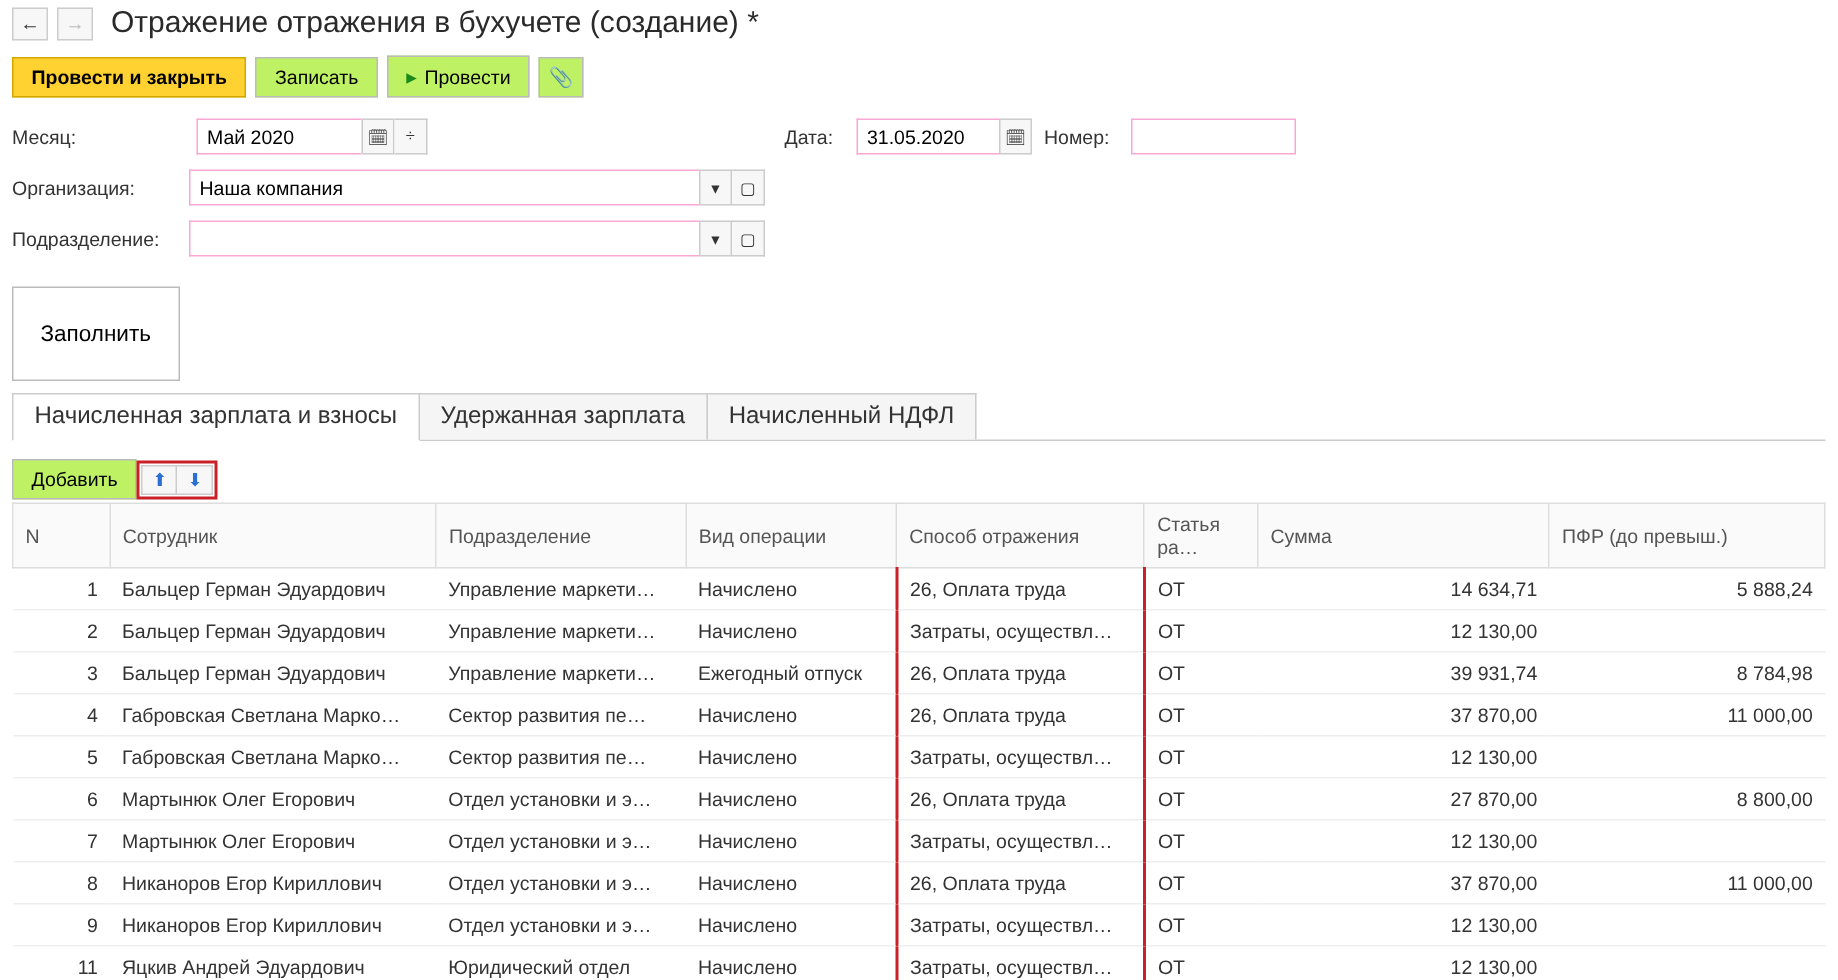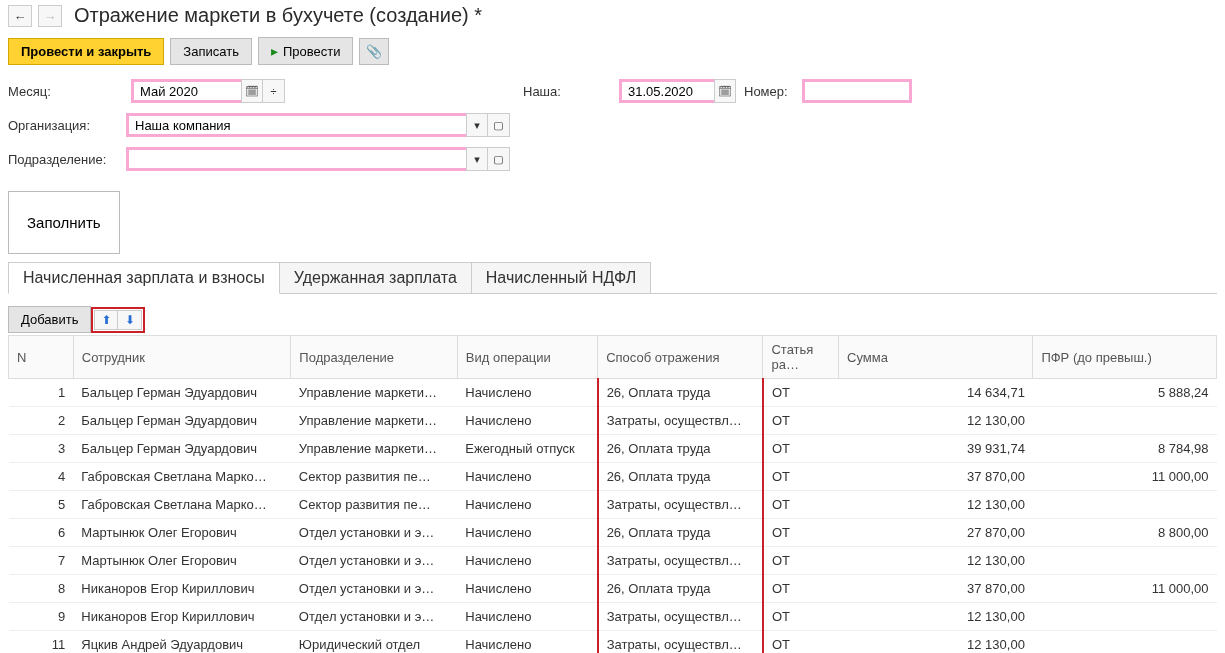--- a/index.html
+++ b/index.html
@@ -35,21 +35,21 @@
       margin-left: 6px;
     }
     .toolbar {
       display: flex;
       align-items: center;
       gap: 6px;
       margin-bottom: 14px;
     }
     .btn {
       border: 1px solid #bbb;
-      background: #e5e5e5;
+      background: #bef264;
       padding: 5px 12px;
       font-size: 13px;
       cursor: pointer;
       display: inline-flex;
       align-items: center;
       gap: 5px;
     }
     .btn-primary {
       background: #ffd232;
       border: 1px solid #d1a800;
@@ -64,21 +64,21 @@
       display: flex;
       align-items: center;
       margin-bottom: 10px;
       gap: 8px;
     }
     .form-label {
       font-size: 13px;
       min-width: 110px;
     }
     .input {
-      border: 3px solid #f9a8d4;
+      border: 1px solid #f9a8d4;
       height: 24px;
       padding: 2px 6px;
       font-size: 13px;
       background: #fff;
     }
     .input-group {
       display: flex;
     }
     .input-group .input { border-right: none; }
     .input-addon {
@@ -186,21 +186,21 @@
     .ic-clip { color: #777; }
   </style>
 </head>
 <body>
 
 
 
 <div class="topbar">
   <div class="nav-btn">←</div>
   <div class="nav-btn disabled">→</div>
-  <div class="page-title">Отражение маркети в бухучете (создание) *</div>
+  <div class="page-title">Отражение отражения в бухучете (создание) *</div>
 </div>
 
 <div class="toolbar">
   <button class="btn btn-primary">Провести и закрыть</button>
   <button class="btn">Записать</button>
   <button class="btn">
     <span class="ic-green">▸</span>
     <span>Провести</span>
   </button>
   <button class="btn btn-icon">
@@ -208,23 +208,23 @@
   </button>
 </div>
 
 <div class="form-row">
   <span class="form-label" style="min-width:50px">Месяц:</span>
   <div class="input-group" style="margin-left:65px">
     <input class="input" style="width: 110px;" value="Май 2020">
     <div class="input-addon">🗓</div>
     <div class="input-addon">÷</div>
   </div>
-  <span class="form-label" style="margin-left:230px;min-width:40px">Наша:</span>
+  <span class="form-label" style="margin-left:230px;min-width:40px">Дата:</span>
   <div class="input-group">
-    <input class="input" style="width: 95px; margin-left: 48px;" value="31.05.2020">
+    <input class="input" style="width: 95px;" value="31.05.2020">
     <div class="input-addon">🗓</div>
   </div>
   <span class="form-label" style="min-width:50px">Номер:</span>
   <input class="input" style="width: 110px;" value="">
 </div>
 
 <div class="form-row">
   <span class="form-label">Организация:</span>
   <div class="input-group">
     <input class="input" style="width: 340px;" value="Наша компания">

